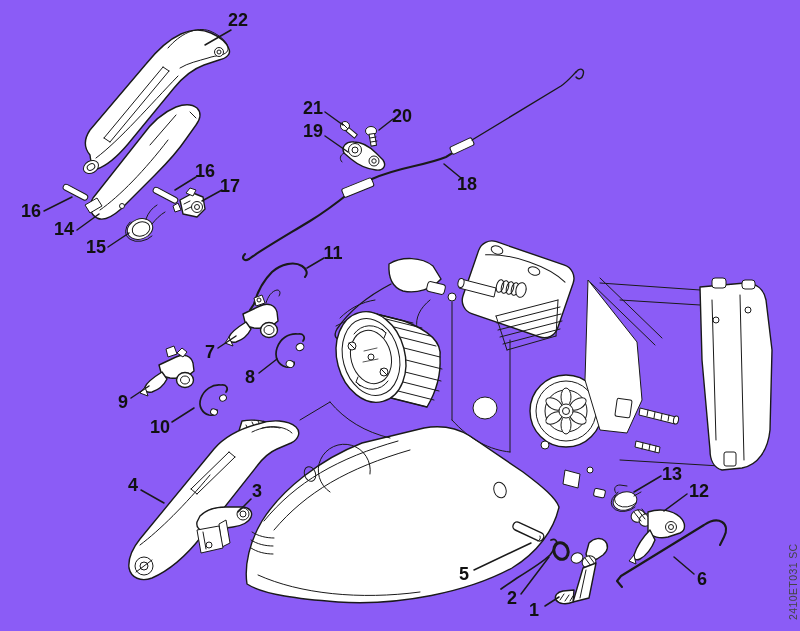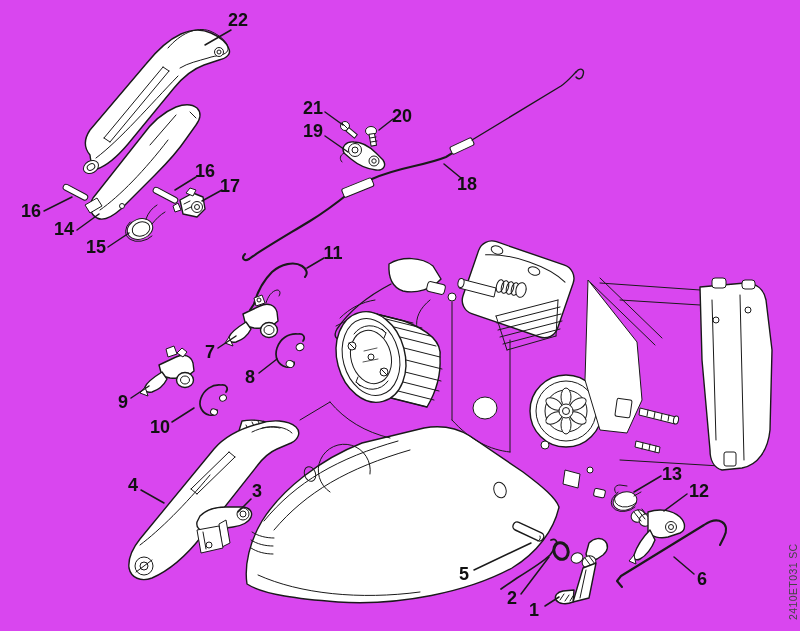--- a/index.html
+++ b/index.html
@@ -1,16 +1,16 @@
 <!DOCTYPE html>
 <html><head>
 <meta charset="utf-8">
 <style>
   html,body{margin:0;padding:0;background:#fff;}
-  .page{position:relative;width:800px;height:631px;background:#d946ef;overflow:hidden;
+  .page{position:relative;width:800px;height:631px;background:#8b5cf6;overflow:hidden;
         font-family:"Liberation Sans",sans-serif;}
   svg{position:absolute;left:0;top:0;}
   .ln{stroke:#1a1a1a;fill:none;stroke-width:1.4;stroke-linecap:round;stroke-linejoin:round;}
   .ln-thin{stroke:#1a1a1a;fill:none;stroke-width:1;stroke-linecap:round;stroke-linejoin:round;}
   .solid{fill:#ffffff;stroke:#1a1a1a;stroke-width:1.4;stroke-linejoin:round;}
   .solid-thin{fill:#ffffff;stroke:#1a1a1a;stroke-width:1;stroke-linejoin:round;}
   .wire{stroke:#1a1a1a;fill:none;stroke-width:2.1;stroke-linecap:round;stroke-linejoin:round;}
   .leader{stroke:#1a1a1a;stroke-width:1.5;stroke-linecap:round;}
   .callout{font:bold 18px "Liberation Sans",sans-serif;fill:#111;text-anchor:middle;}
   .code{font:10.5px "Liberation Sans",sans-serif;fill:#444;letter-spacing:.4px;}

